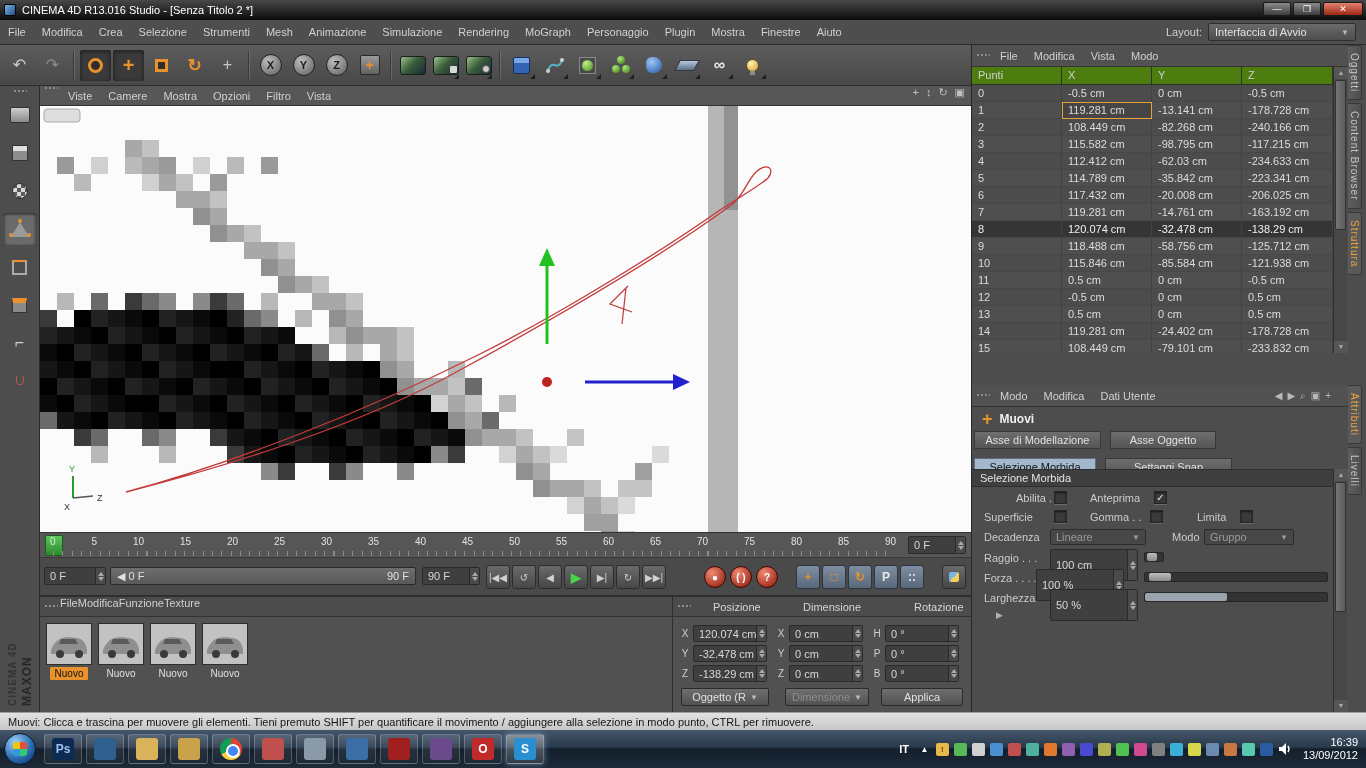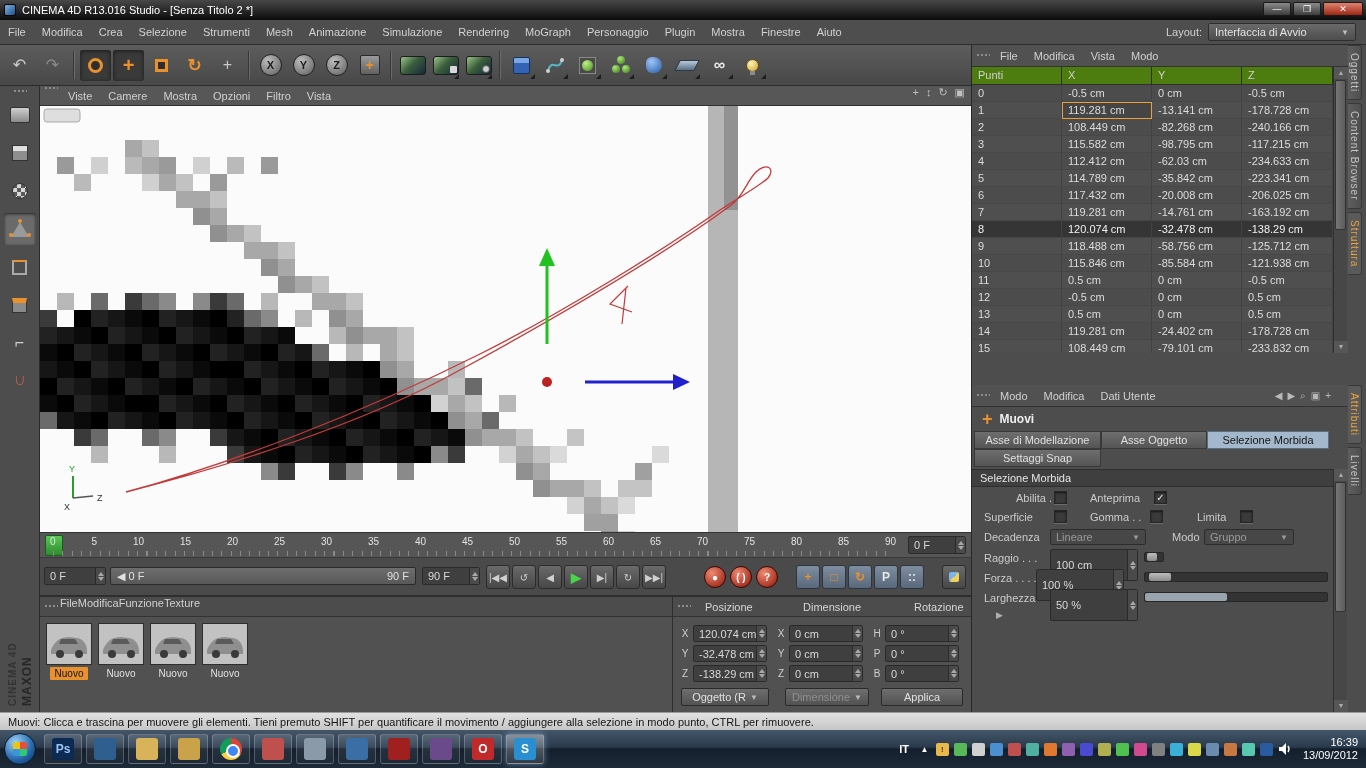--- a/index.html
+++ b/index.html
@@ -133,21 +133,21 @@
 .pt-row:nth-of-type(odd){background:#4c4c4c;}
 .pt-row .pt-c{padding:0 6px;border-right:1px solid #424242;border-bottom:1px solid #474747;white-space:nowrap;overflow:hidden;}
 .pt-row.sel .pt-c{background:#353535;color:#f0f0f0;}
 .pt-c.focus{outline:1px solid #e8a13c;outline-offset:-1px;background:#454545;}
 .vscroll{position:absolute;width:14px;background:#474747;border-left:1px solid #303030;}
 .vscroll .arrow{position:absolute;left:0;width:14px;height:12px;color:#aaa;font-size:7px;text-align:center;line-height:12px;background:#565656;}
 .vscroll .thumb{position:absolute;left:1px;width:11px;background:linear-gradient(90deg,#757575,#5c5c5c);border:1px solid #333;border-radius:2px;}
 .attr-menu{top:340px;}
 .muovi-row{position:absolute;left:0;top:362px;width:377px;height:24px;display:flex;align-items:center;gap:7px;padding-left:10px;color:#efefef;font-weight:bold;font-size:12px;}
 .muovi-row .plus{color:#e8912d;font-weight:900;font-size:18px;}
-.attr-tabs{position:absolute;left:2px;top:386px;width:355px;display:flex;flex-wrap:wrap;}
+.attr-tabs{position:absolute;left:2px;top:386px;width:355px;display:flex;flex-wrap:wrap;gap:9px;}
 .attr-tabs span{height:18px;background:linear-gradient(#6e6e6e,#555);border:1px solid #383838;color:#e0e0e0;display:flex;align-items:center;justify-content:center;font-size:11px;}
 .attr-tabs span:nth-of-type(1){width:127px;}
 .attr-tabs span:nth-of-type(2){width:106px;}
 .attr-tabs span:nth-of-type(3){width:122px;}
 .attr-tabs span:nth-of-type(4){width:127px;}
 .attr-tabs span.active{background:#a3b8cc;color:#141414;border-color:#5a6e80;}
 .sec-hdr{position:absolute;left:0;top:424px;width:361px;height:18px;background:#3f3f3f;border-top:1px solid #2e2e2e;border-bottom:1px solid #2e2e2e;color:#e4e4e4;padding:2px 8px;}
 .alabel{position:absolute;color:#cbcbcb;white-space:nowrap;}
 .chk{position:absolute;width:13px;height:13px;background:#3a3a3a;border:1px solid #262626;box-shadow:inset 0 1px 2px #161616, 0 1px 0 #6a6a6a;color:#e8e8e8;font-size:10px;line-height:12px;text-align:center;}
 .addd{position:absolute;height:16px;background:#474747;border:1px solid #2c2c2c;border-radius:2px;color:#9a9a9a;display:flex;align-items:center;padding:0 5px;}
@@ -877,21 +877,21 @@
             </svg>
           </div>
           <span class="mat-label">Nuovo</span>
         </div>
       </div>
   </div>
 
   <div class="coords">
     <div class="hdr">
       <div class="grip" style="margin:0 4px;"></div>
-      <span style="left:32px;">Posizione</span>
+      <span style="left:40px;">Posizione</span>
       <span style="left:130px;">Dimensione</span>
       <span style="left:222px;margin-left:19px;">Rotazione</span>
     </div>
 
     <span class="clab" style="left:6px;top:31px;">X</span>
     <div class="cfield" style="left:20px;top:28px;">
         <div class="field">
           <span class="fval">120.074 cm</span>
           <span class="step">
             <i class="up"></i>

